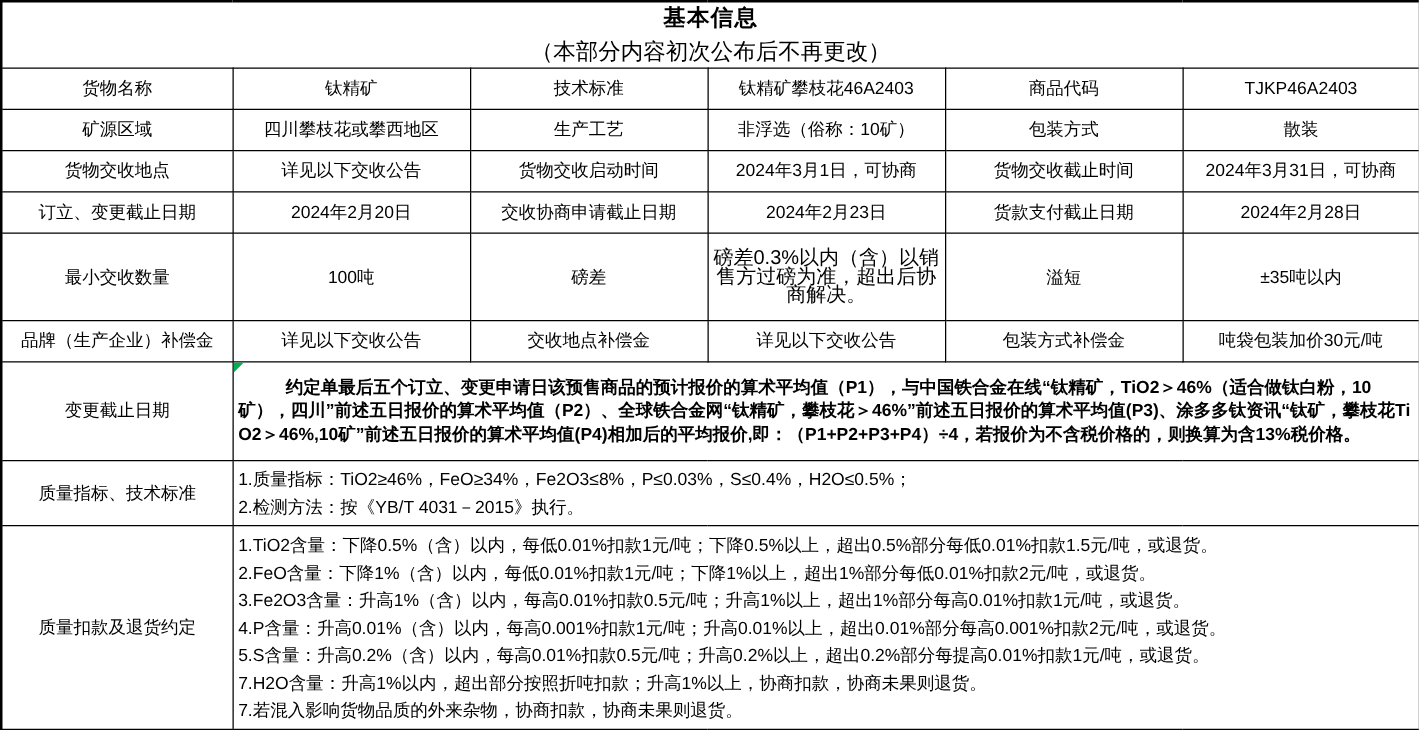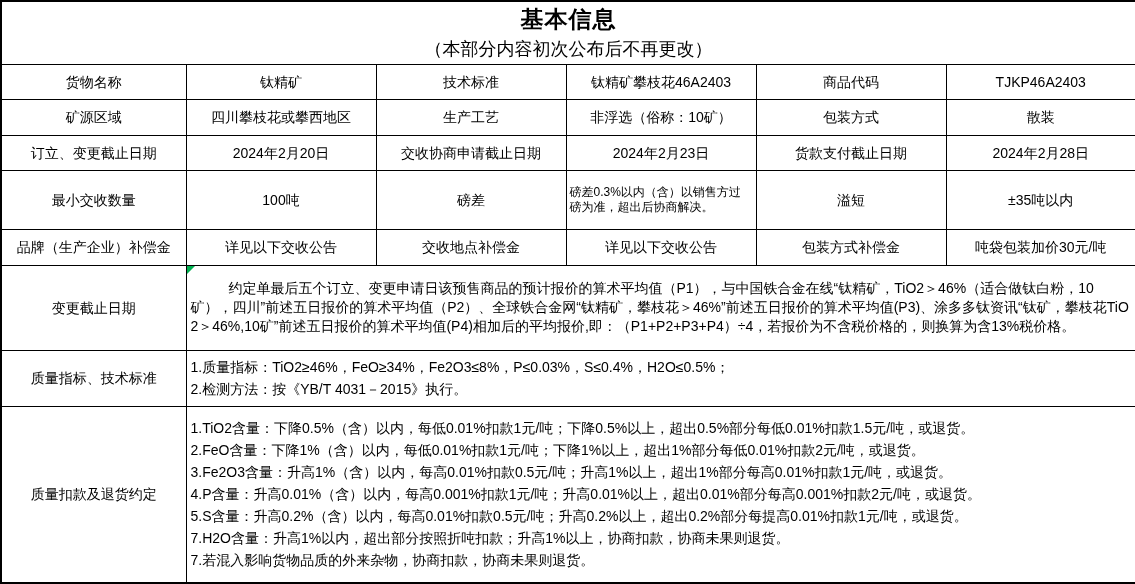--- a/index.html
+++ b/index.html
@@ -15,32 +15,32 @@
     border:1px solid #000;font-size:14px;text-align:center;vertical-align:middle;
     padding:0 2px;overflow:hidden;line-height:1.35;
   }
   .h-header{height:53px;}
   .h-std{height:33px;}
   .h-wrap{height:36px;}
   .h-price{height:79px;}
   .h-quality{height:52px;}
   .h-deduct{height:164px;}
   .header-cell{border-bottom:1px solid #000;}
-  .title{font-size:23px;font-weight:bold;letter-spacing:1px;}
+  .title{font-size:18px;font-weight:bold;letter-spacing:1px;}
   .subtitle{font-size:18px;margin-top:2px;}
   .small-note{
-    font-size:12px;text-align:left;line-height:15px;padding:12px 3px;
+    font-size:16px;text-align:center;line-height:15px;padding:12px 3px;
   }
   .para{
     text-align:left;padding:2px 6px 2px 4px;
   }
   .para .line{line-height:22px;}
   .price-cell{position:relative;}
   .indent-para{
-    line-height:19px;text-indent:38px;word-break:break-all;
+    line-height:19px;text-indent:38px;word-break:break-all;font-weight:bold;
   }
   .corner-marker{
     position:absolute;top:0;left:0;width:0;height:0;
     border-top:8px solid #00b050;border-right:8px solid transparent;
   }
 </style>
 </head>
 <body>
 
 <table class="info-table">
@@ -73,20 +73,28 @@
   <tr class="h-std">
     <td>矿源区域</td>
     <td>四川攀枝花或攀西地区</td>
     <td>生产工艺</td>
     <td>非浮选（俗称：10矿）</td>
     <td>包装方式</td>
     <td>散装</td>
   </tr>
 
 
+  <tr class="h-std">
+    <td>货物交收地点</td>
+    <td>详见以下交收公告</td>
+    <td>货物交收启动时间</td>
+    <td>2024年3月1日，可协商</td>
+    <td>货物交收截止时间</td>
+    <td>2024年3月31日，可协商</td>
+  </tr>
 
   <tr class="h-std">
     <td>订立、变更截止日期</td>
     <td>2024年2月20日</td>
     <td>交收协商申请截止日期</td>
     <td>2024年2月23日</td>
     <td>货款支付截止日期</td>
     <td>2024年2月28日</td>
   </tr>
 

